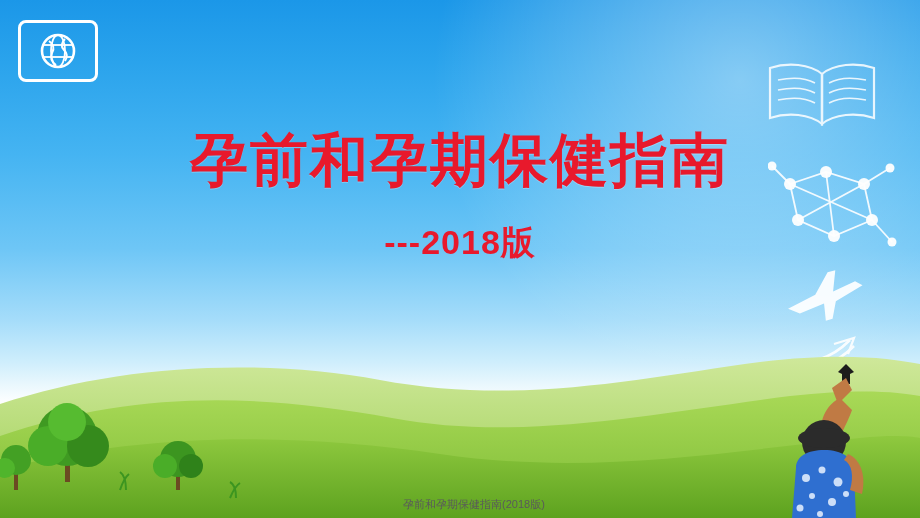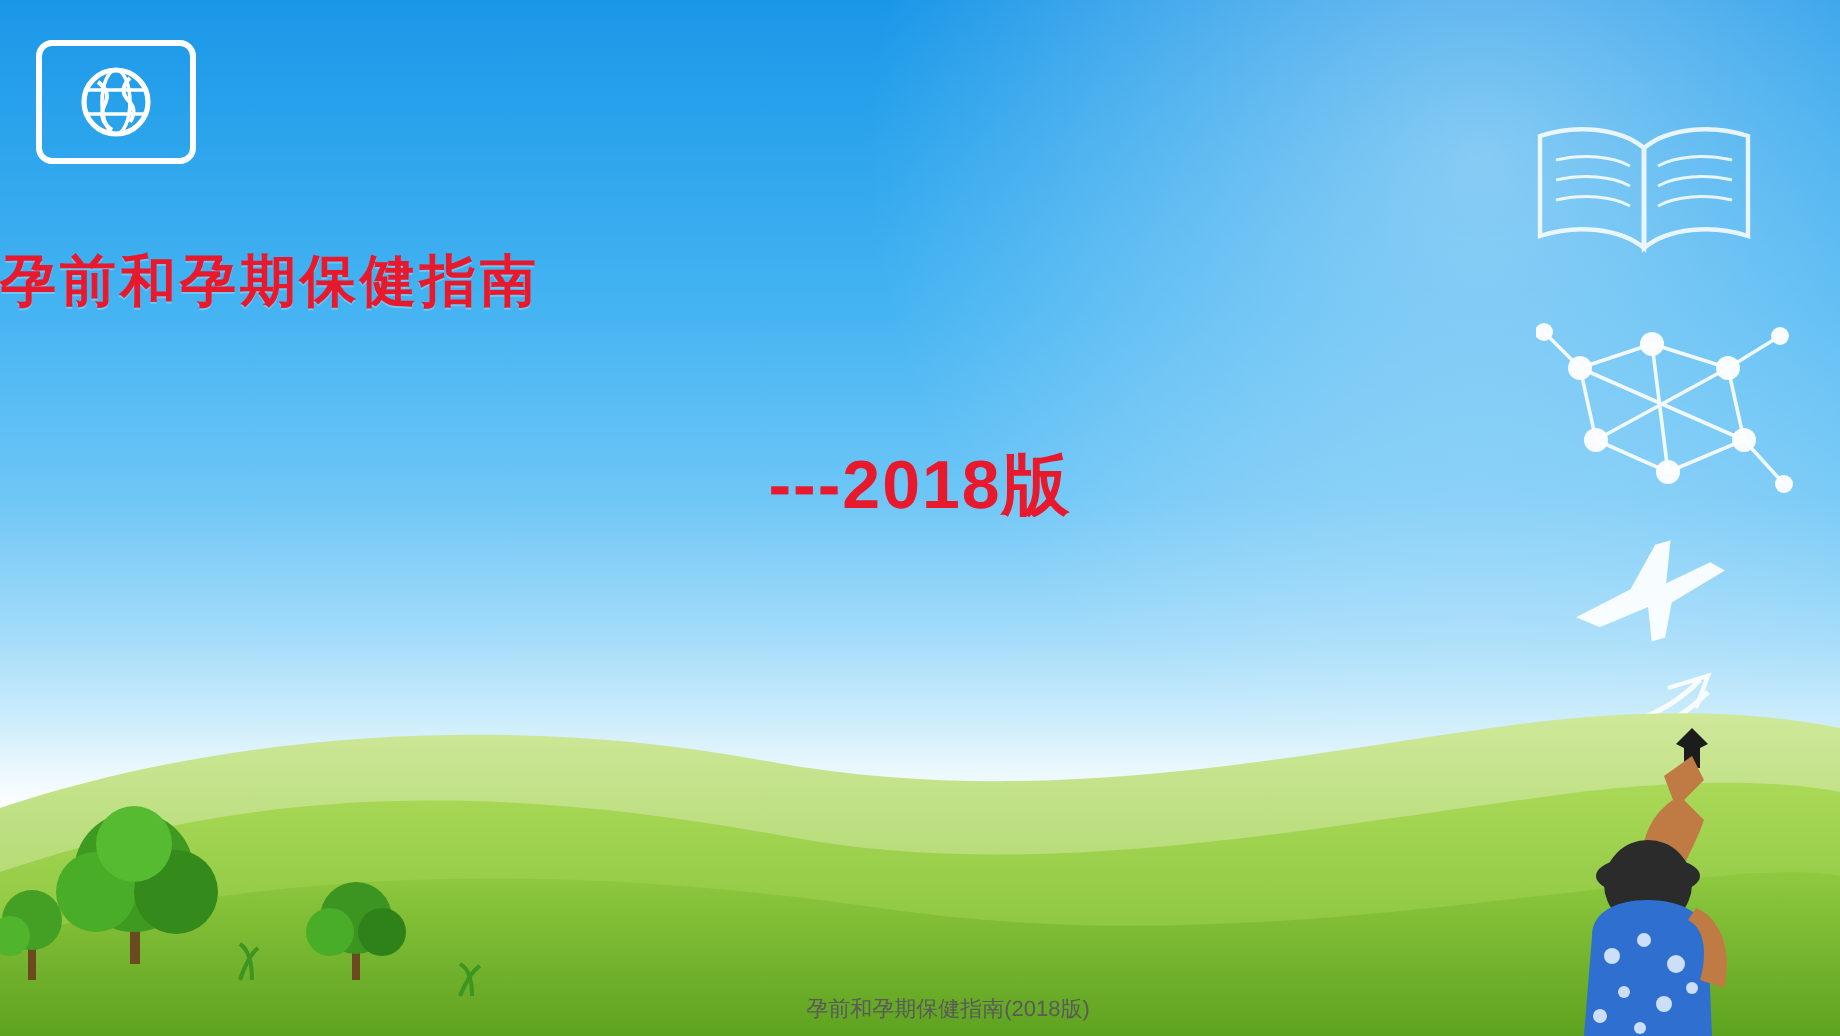--- a/index.html
+++ b/index.html
@@ -88,22 +88,23 @@
   .deco.book    { right: 38px;  top: 58px;  }
   .deco.molecule{ right: 22px;  top: 150px; }
   .deco.plane   { right: 52px;  top: 268px; }
   .deco.swoosh  { right: 58px;  top: 330px; }
 
   
   .title {
     position: absolute;
     left: 0; right: 0;
     top: 122px;
+    text-align: center;
     color: #e8192c;
-    font-size: 28px;
+    font-size: 58px;
     font-weight: bold;
     letter-spacing: 2px;
     text-shadow: 0 1px 0 rgba(255,255,255,0.25);
   }
   .subtitle {
     position: absolute;
     left: 0; right: 0;
     top: 220px;
     text-align: center;
     color: #e8192c;

